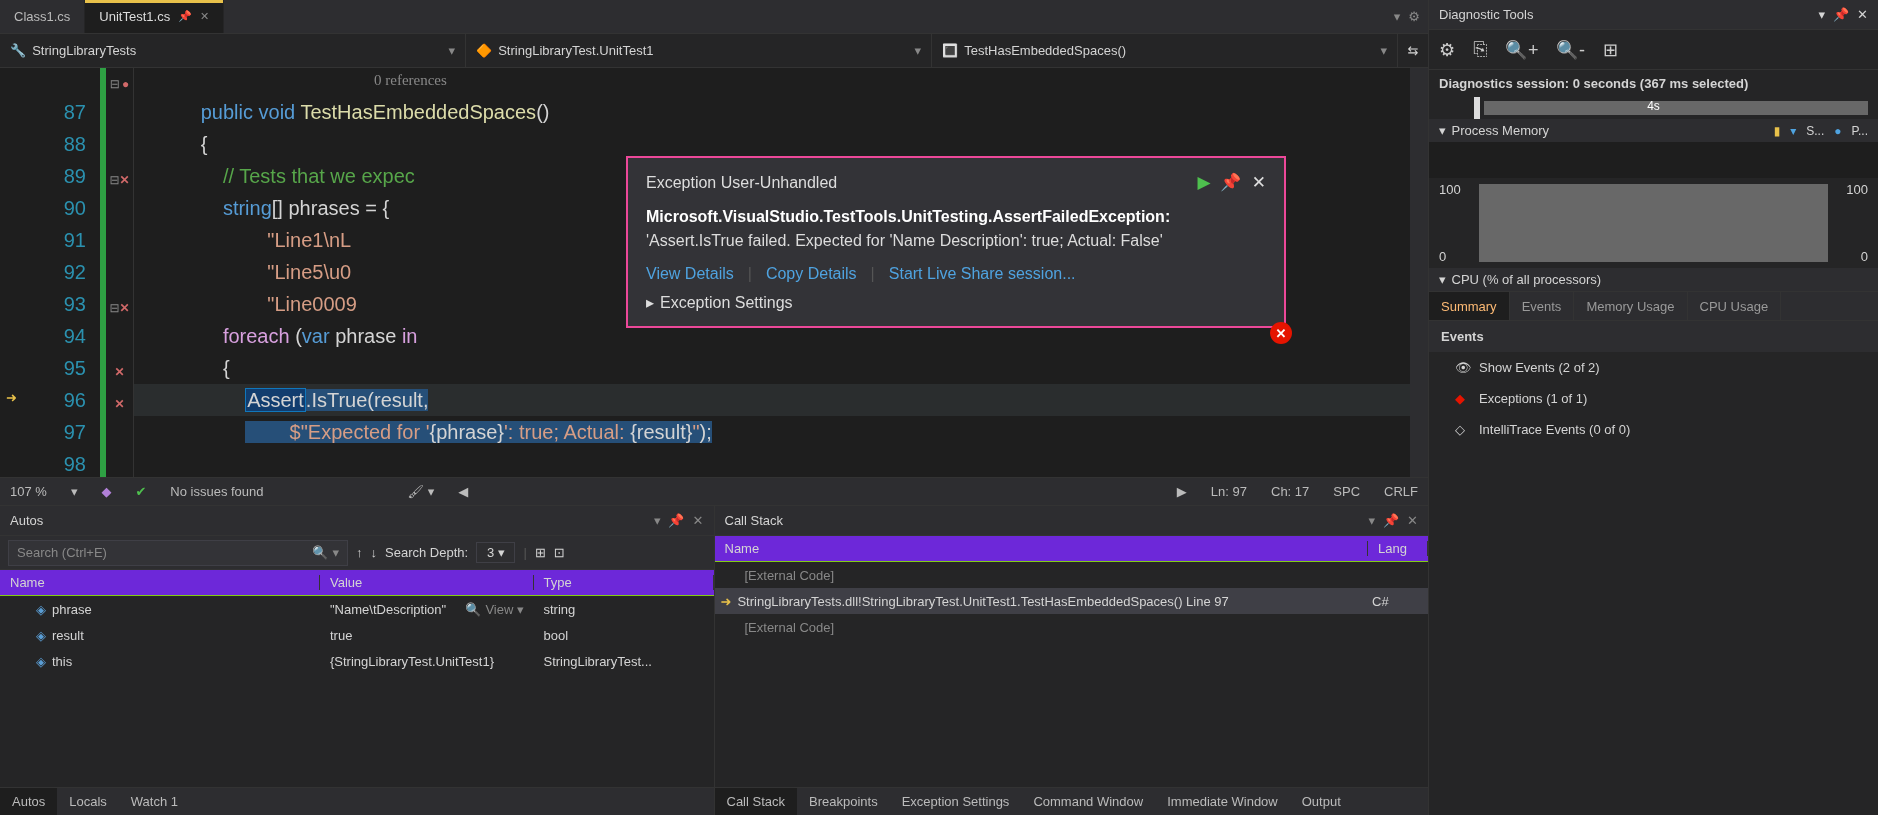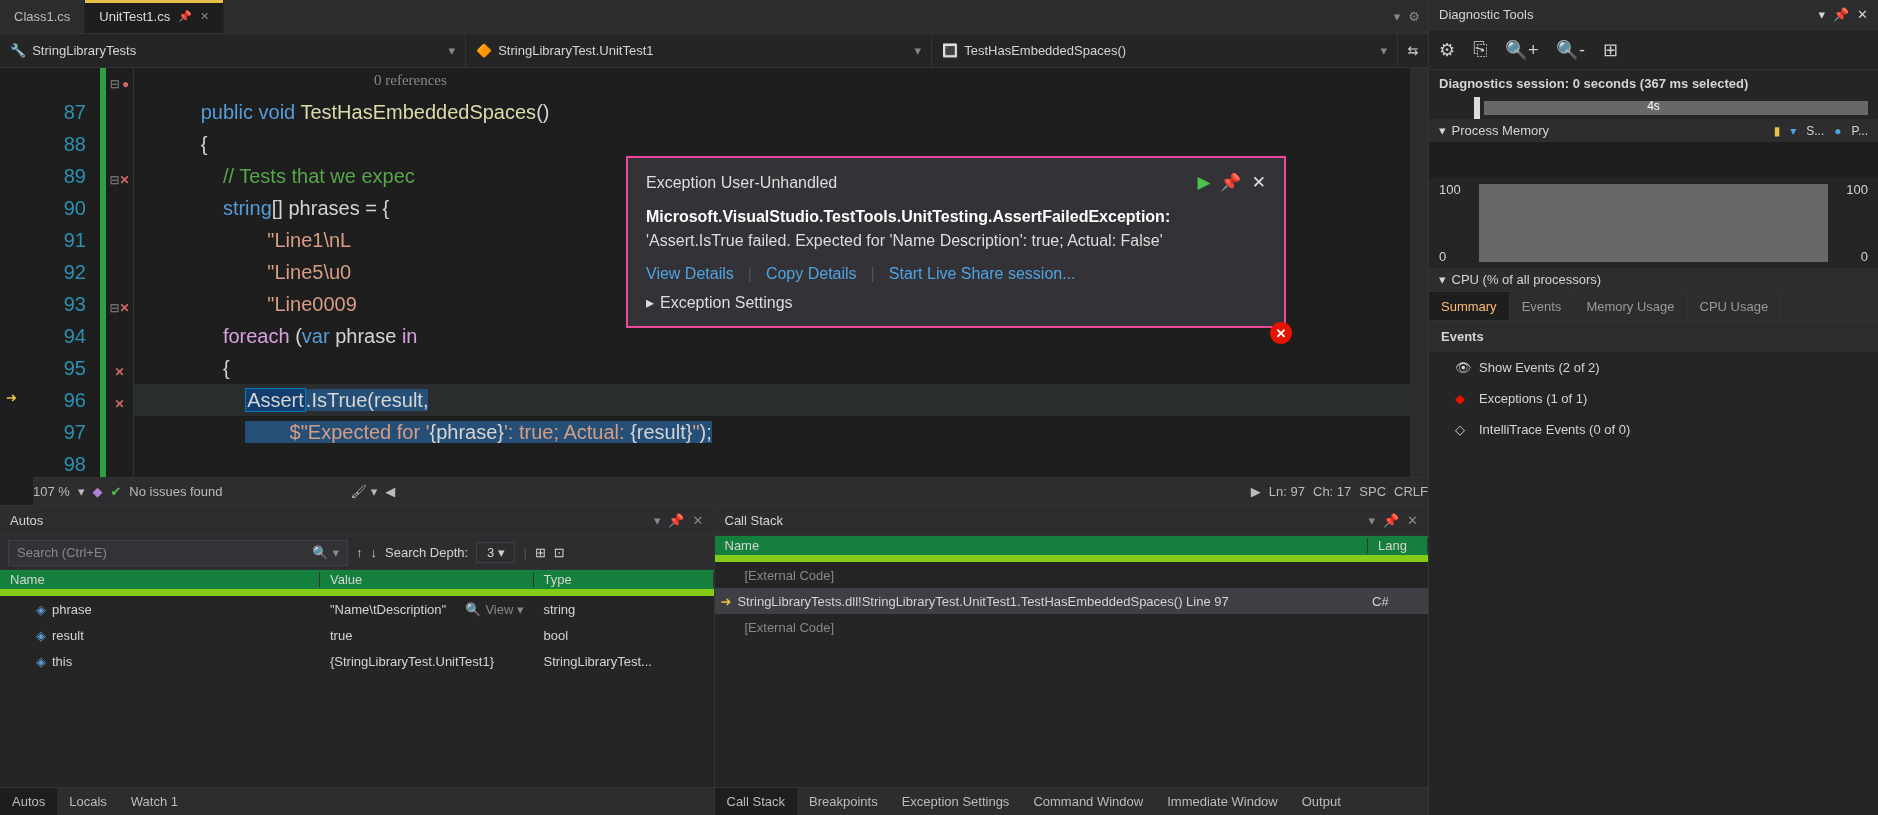--- a/index.html
+++ b/index.html
@@ -50,34 +50,34 @@
 .play-green { color: #4ec04e; }
 .exc-body { line-height: 1.5; margin-bottom: 12px; }
 .exc-body b { font-weight: 600; color: #fff; }
 .exc-links { display: flex; gap: 14px; margin-bottom: 10px; align-items: center; }
 .exc-links a { color: #4fa3e0; cursor: pointer; }
 .exc-links .sep { color: #555; }
 .exc-settings { display: flex; align-items: center; gap: 6px; cursor: pointer; }
 .err-circle { position: absolute; right: -8px; bottom: -18px; width: 22px; height: 22px; border-radius: 50%; background: #e51400; color: #fff; display: flex; align-items: center; justify-content: center; font-size: 13px; font-weight: bold; }
 
 
-.editor-status { height: 28px; background: #2d2d30; border-top: 1px solid #333; display: flex; align-items: center; padding: 0 0; gap: 8px; font-size: 13px; color: #bbb; margin-left: 33px; }
+.editor-status { height: 28px; background: #2d2d30; border-top: 1px solid #333; display: flex; align-items: center; padding: 0 10px; gap: 24px; font-size: 13px; color: #bbb; }
 .editor-status .spacer { flex: 1; }
 .status-ok { color: #4ec04e; }
 
 
 .bottom-row { height: 310px; display: flex; border-top: 1px solid #333; }
 .panel { flex: 1; display: flex; flex-direction: column; background: #252526; border-right: 1px solid #333; }
 .panel:last-child { border-right: none; }
 .panel-header { height: 30px; display: flex; align-items: center; padding: 0 10px; background: #2d2d30; border-bottom: 1px solid #333; }
 .panel-header .title { flex: 1; }
 .panel-header .ctl { margin-left: 8px; color: #888; cursor: pointer; }
 .panel-toolbar { height: 34px; display: flex; align-items: center; padding: 0 8px; gap: 8px; border-bottom: 1px solid #333; background: #2d2d30; }
 .search-box { flex: 1; max-width: 340px; background: #333337; border: 1px solid #3f3f46; height: 26px; padding: 0 8px; color: #888; display: flex; align-items: center; }
-.tbl-head { display: flex; background: #15803d; border-bottom: 7px solid #84cc16; height: 26px; align-items: center; }
+.tbl-head { display: flex; background: #6d28d9; border-bottom: 1px solid #84cc16; height: 26px; align-items: center; }
 .tbl-head .col { padding: 0 10px; border-right: 1px solid #333; }
 .tbl-row { display: flex; height: 26px; align-items: center; }
 .tbl-row .col { padding: 0 10px; }
 .col-name { width: 320px; display: flex; align-items: center; gap: 6px; }
 .col-val { flex: 1; }
 .col-type { width: 180px; }
 .cube { color: #5a9dd4; }
 .panel-tabs { height: 28px; display: flex; align-items: stretch; background: #2d2d30; border-top: 1px solid #333; }
 .panel-tab { padding: 0 12px; display: flex; align-items: center; cursor: pointer; color: #bbb; }
 .panel-tab.active { background: #1e1e1e; }

